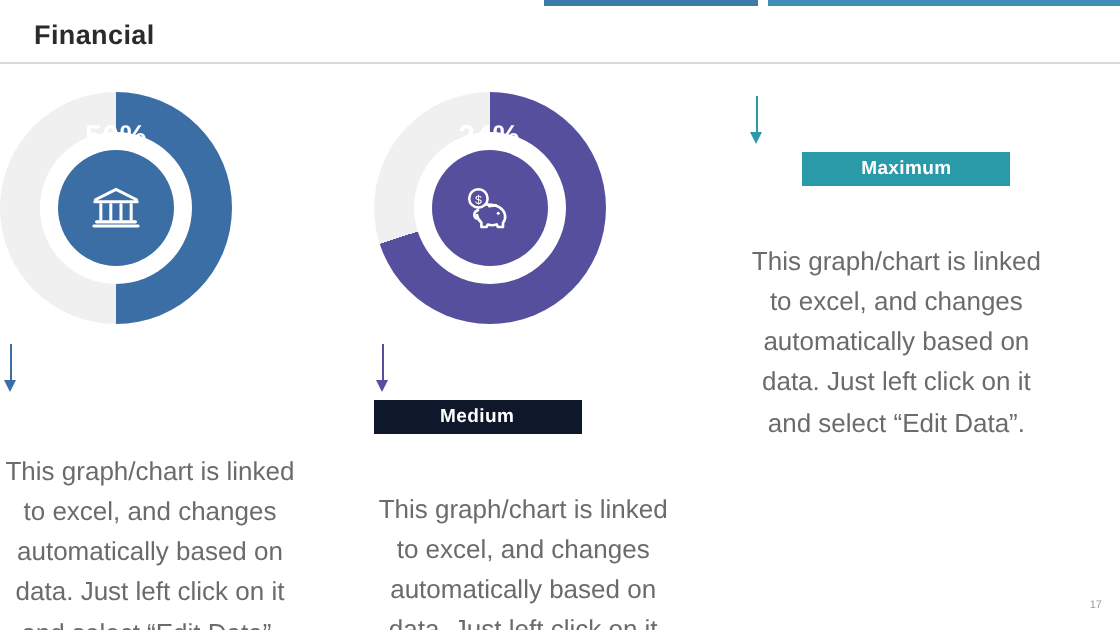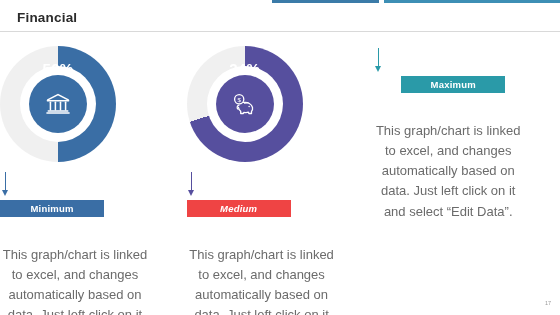--- a/index.html
+++ b/index.html
@@ -190,21 +190,20 @@
             <line x1="19" y1="10.4" x2="19" y2="17.2"></line>
             <line x1="3" y1="18.4" x2="21" y2="18.4"></line>
             <line x1="1.8" y1="20.3" x2="22.2" y2="20.3"></line>
           </svg>
         </div>
       </div>
       <div class="arrow">
         <div class="stem" id="stem0" style="background: rgb(58, 110, 165);"></div>
         <div class="head" id="head0" style="border-top-color: rgb(58, 110, 165);"></div>
       </div>
-      <div class="label-box" id="lab0" style="background: rgb(58, 110, 165);">Minimum</div>
       <div class="desc">This graph/chart is linked to excel, and changes automatically based on data. Just left click on it and select “Edit Data”.</div>
     </div>
 
     <div class="col">
       <div class="donut-wrap">
         <div class="donut" id="donut1" style="background: conic-gradient(rgb(86, 79, 158) 0deg, rgb(86, 79, 158) 252deg, rgb(240, 240, 240) 252deg, rgb(240, 240, 240) 360deg);"></div>
         <div class="donut-hole"></div>
         <div class="pct">24%</div>
         <div class="icon-circle" id="iconc1" style="background: rgb(86, 79, 158);">
           <svg width="28" height="28" viewBox="0 0 28 28" fill="none" stroke="#ffffff" stroke-width="1.3" stroke-linecap="round" stroke-linejoin="round">
@@ -214,21 +213,21 @@
             <path d="M8.0 15.1 c-0.9 0.2 -1.6 0.9 -1.8 1.8 c-0.2 0.9 0.2 1.8 0.9 2.3"></path>
             <circle cx="18.1" cy="16.6" r="0.75" fill="#ffffff" stroke="none"></circle>
             <path d="M13.6 13.1 l3.4 -0.5"></path>
           </svg>
         </div>
       </div>
       <div class="arrow">
         <div class="stem" id="stem1" style="background: rgb(86, 79, 158);"></div>
         <div class="head" id="head1" style="border-top-color: rgb(86, 79, 158);"></div>
       </div>
-      <div class="label-box" id="lab1" style="background: #ef4444; font-style: italic;">Medium</div>
+      <div class="label-box" id="lab1" style="background: #0f172a;">Medium</div>
       <div class="desc">This graph/chart is linked to excel, and changes automatically based on data. Just left click on it and select “Edit Data”.</div>
     </div>
 
     <div class="col">
       <div class="arrow">
         <div class="stem" id="stem2" style="background: rgb(42, 154, 168);"></div>
         <div class="head" id="head2" style="border-top-color: rgb(42, 154, 168);"></div>
       </div>
       <div class="label-box" id="lab2" style="background: rgb(42, 154, 168); margin-left: 28px;">Maximum</div>
       <div class="desc">This graph/chart is linked to excel, and changes automatically based on data. Just left click on it and select “Edit Data”.</div>

